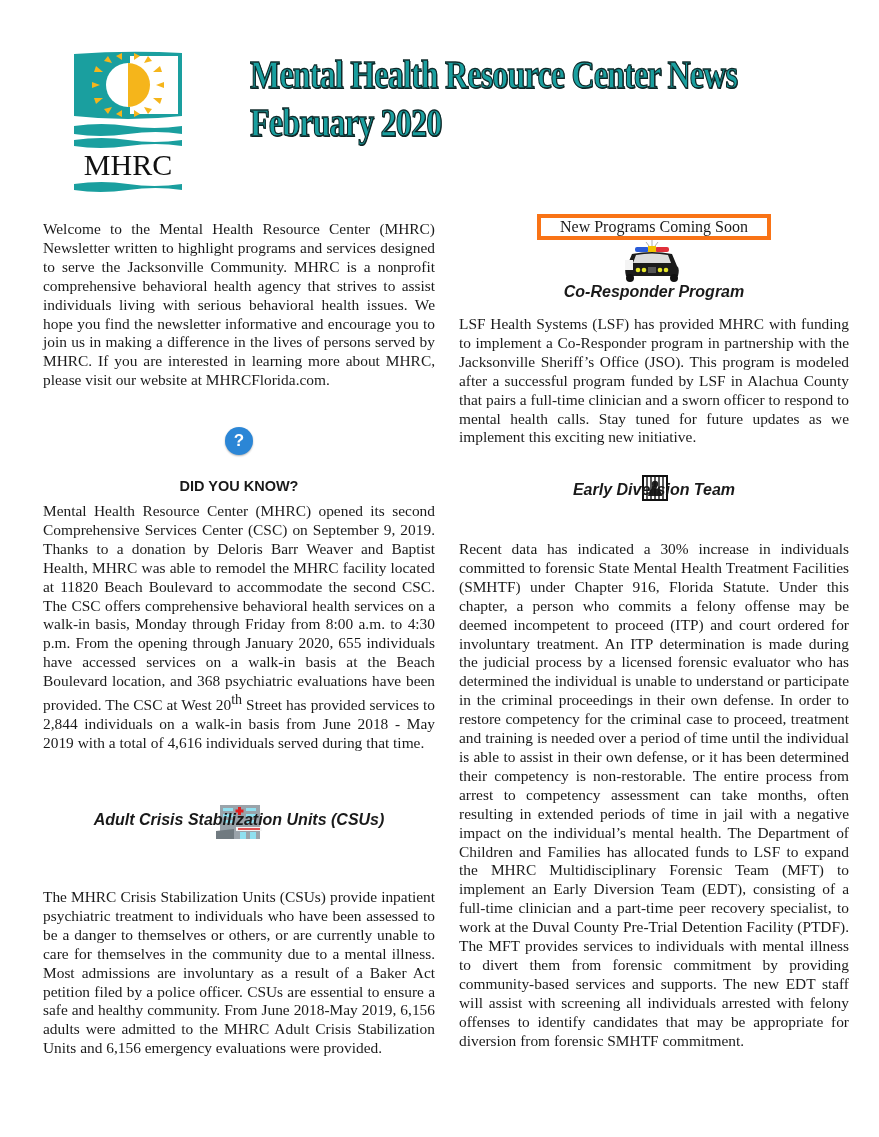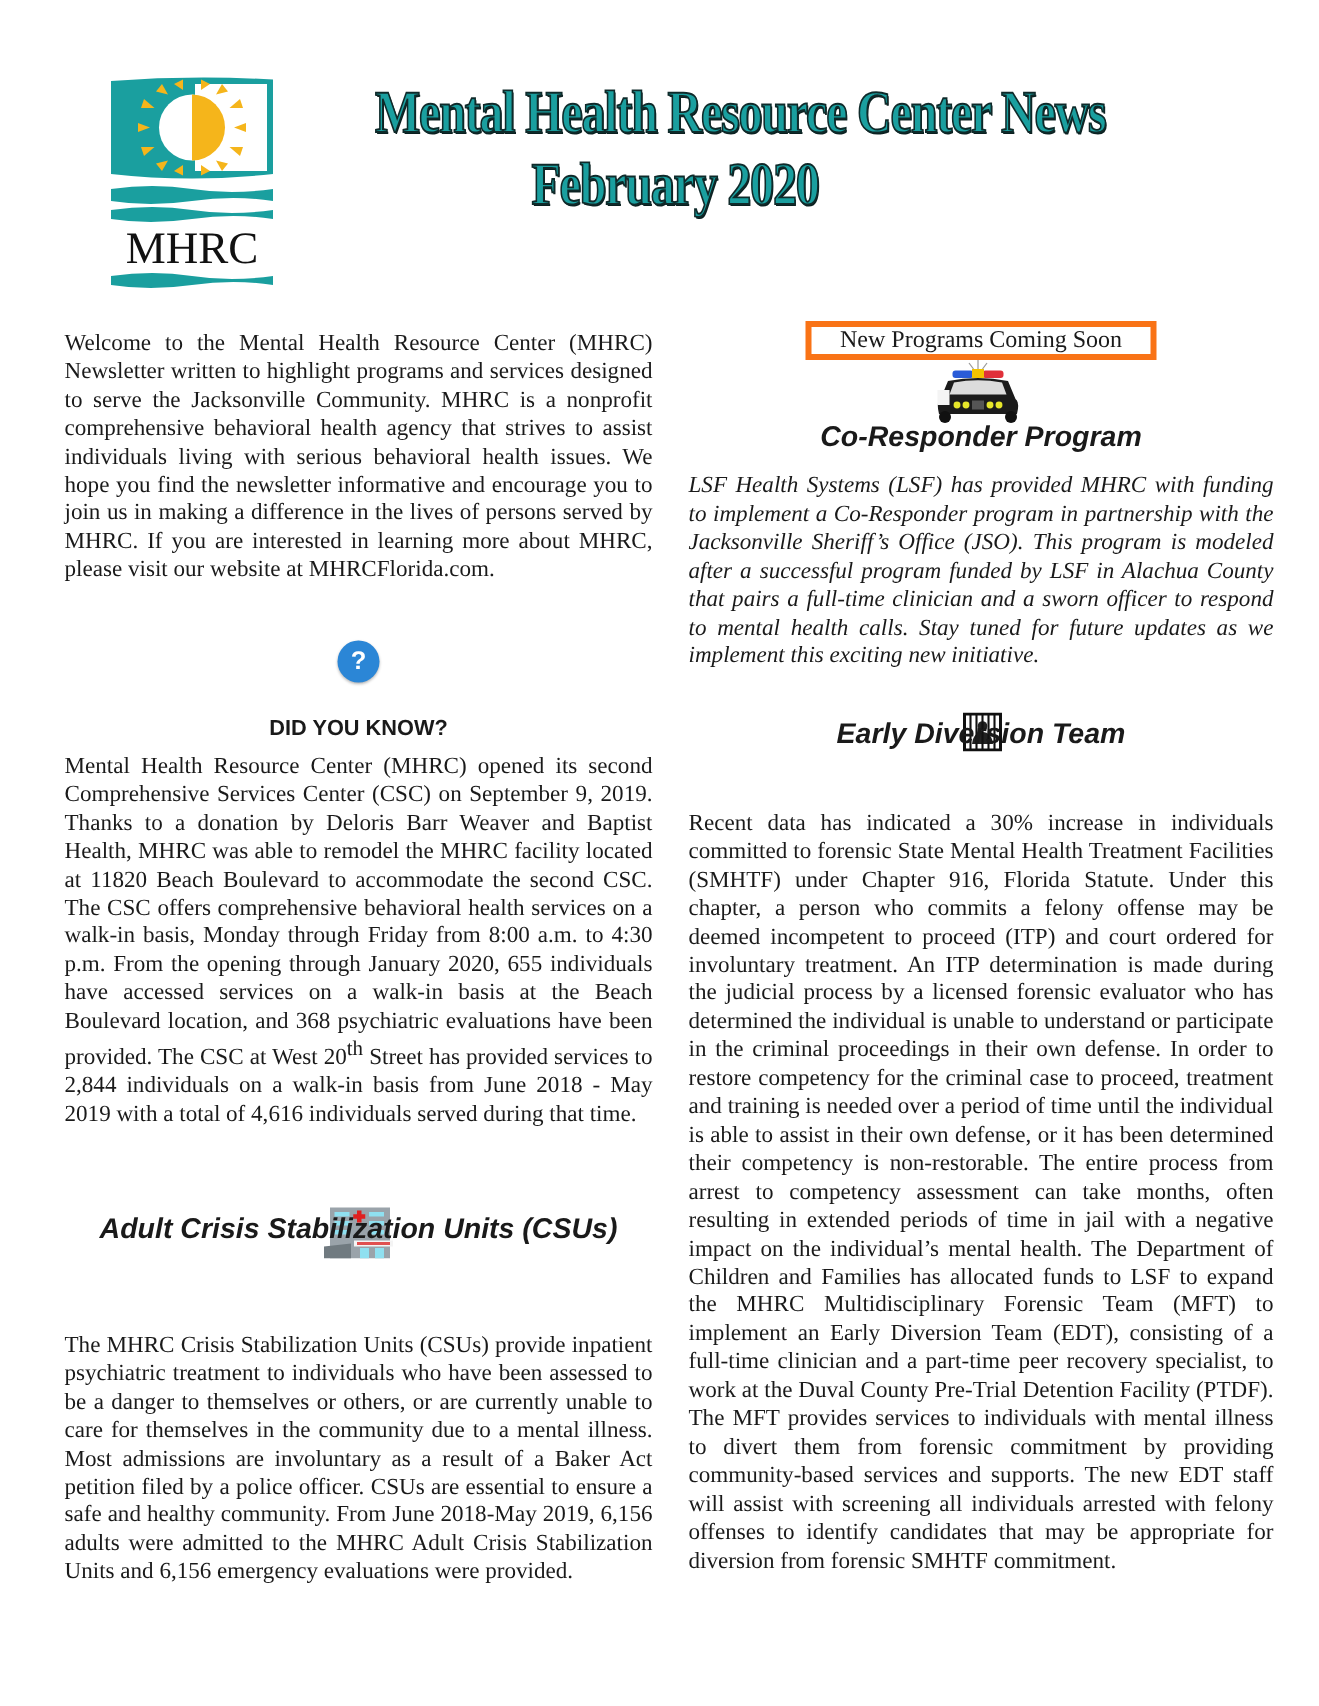--- a/index.html
+++ b/index.html
@@ -1,38 +1,38 @@
 <!DOCTYPE html>
 <html><head>
 <meta charset="utf-8">
 <style>
   * { margin: 0; padding: 0; box-sizing: border-box; }
   html, body { width: 879px; height: 1137px; background: #ffffff; overflow: hidden; }
   body { position: relative; font-family: "DejaVu Serif", "Liberation Serif", serif; color: #1a1a1a; }
 
   .logo { position: absolute; left: 72px; top: 50px; width: 112px; height: 146px; }
-  .masthead { position: absolute; left: 200px; top: 52px; width: 500px; text-align: center; }
+  .masthead { position: absolute; left: 200px; top: 52px; width: 500px; text-align: left; }
   .masthead .t {
     font-family: "Liberation Serif", serif; font-weight: bold;
     color: #1a9f9f; font-size: 40px; line-height: 46px; letter-spacing: -1px;
     transform: scaleX(0.80); transform-origin: center;
     -webkit-text-stroke: 1.3px #0f2a2a;
     text-shadow: 1px 1px 0 #0b1f1f;
     white-space: nowrap;
   }
 
   .col { position: absolute; font-family: "Liberation Serif", serif; font-size: 15.4px; line-height: 18.9px; }
   .col p { text-align: justify; }
   .left { left: 43px; width: 392px; }
   .right { left: 459px; width: 390px; }
   .qicon { width: 28px; height: 28px; border-radius: 50%; background: #2b86d6; color: #fff;
            font-family: "Liberation Sans", sans-serif; font-weight: bold; font-size: 17px;
            line-height: 28px; text-align: center; margin: 0 auto; box-shadow: 0 1px 2px rgba(0,0,0,0.3); }
   .dyk { font-family: "Liberation Sans", sans-serif; font-weight: bold; font-size: 14.5px; text-align: center; }
-  .sec-title { font-family: "Liberation Sans", sans-serif; font-weight: bold; font-style: italic; font-size: 19px; text-align: center; }
+  .sec-title { font-family: "Liberation Sans", sans-serif; font-weight: bold; font-style: italic; font-size: 16px; text-align: center; }
   .boxed { display: inline-block; border: 4px solid #f97316; padding: 0 19px; font-family: "Liberation Serif", serif; font-size: 16px; line-height: 18px; }
   sup { font-size: 14px; }
 </style>
 </head>
 <body>
 
 <div class="logo">
   <svg width="112" height="146" viewBox="0 0 112 146">
     <path d="M2 4 Q56 0 110 3 L110 66 Q56 72 2 66 Z" fill="#1a9f9f"></path>
     <rect x="58" y="6" width="48" height="58" fill="#ffffff"></rect>
@@ -130,21 +130,21 @@
       <circle cx="44" cy="32" r="2.3" fill="#e6e62a"></circle>
     <rect x="26" y="29" width="8" height="6" fill="#555"></rect>
     <ellipse cx="8" cy="40" rx="4" ry="4" fill="#111"></ellipse>
       <ellipse cx="52" cy="40" rx="4" ry="4" fill="#111"></ellipse>
   </svg>
 </div>
 
 <div class="col right" style="top:283px;">
   <div class="sec-title">Co-Responder Program</div>
 </div>
-<div class="col right" style="top:315px;font-style:italic;">
+<div class="col right" style="top:315px;">
   <p>LSF Health Systems (LSF) has provided MHRC with funding to implement a Co-Responder program in partnership with the Jacksonville Sheriff’s Office (JSO). This program is modeled after a successful program funded by LSF in Alachua County that pairs a full-time clinician and a sworn officer to respond to mental health calls.  Stay tuned for future updates as we implement this exciting new initiative.</p>
 </div>
 
 <div style="position:absolute; left:642px; top:475px;">
   <svg width="26" height="26" viewBox="0 0 26 26">
     <rect x="1" y="1" width="24" height="24" fill="#ffffff" stroke="#111" stroke-width="2"></rect>
     <circle cx="13" cy="9" r="3.2" fill="#222"></circle>
     <path d="M6 21 Q7 13 13 13 Q19 13 20 21 Z" fill="#222"></path>
     <g stroke="#111" stroke-width="1.4">
         <line x1="5" y1="1" x2="5" y2="25"></line>

